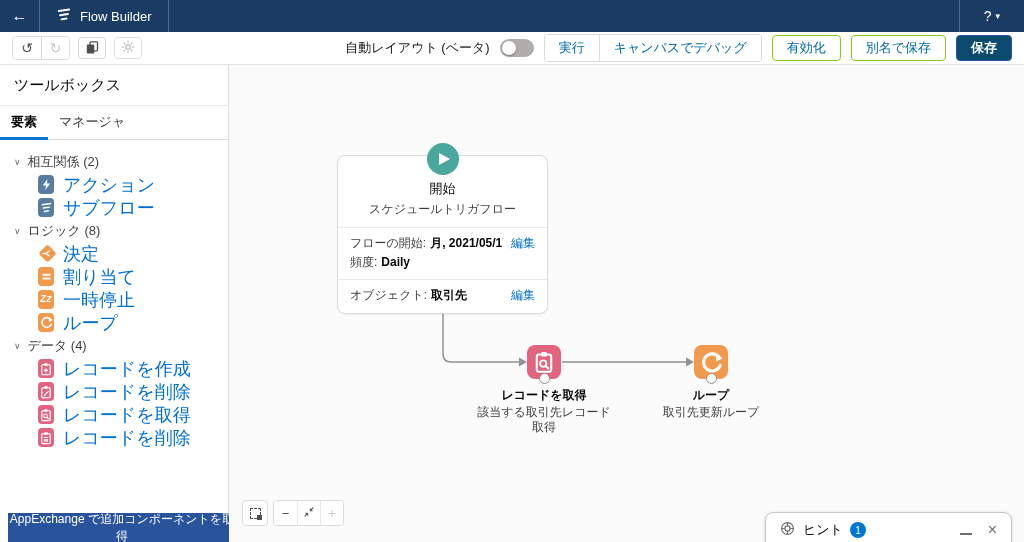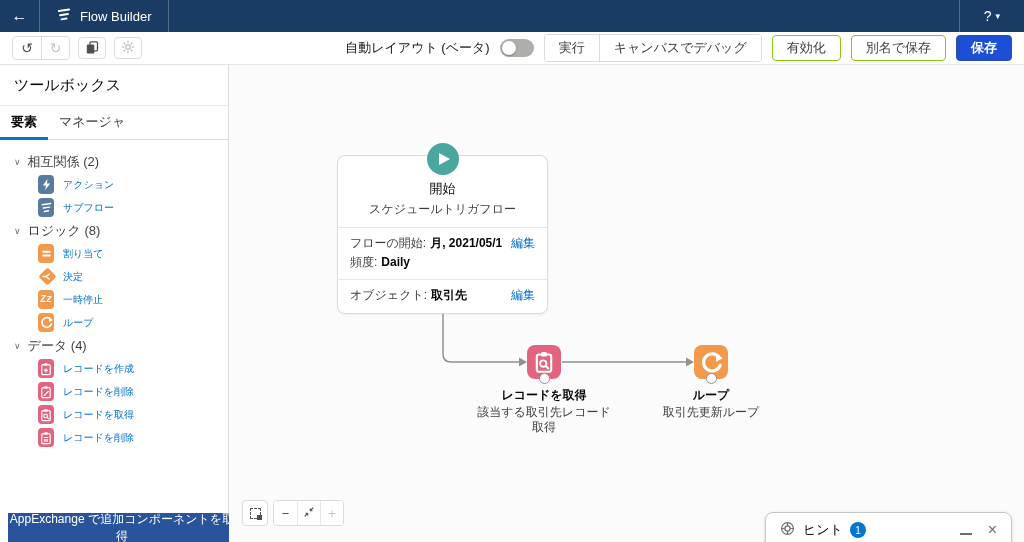--- a/index.html
+++ b/index.html
@@ -21,39 +21,39 @@
   .btn-grp { display:flex; border:1px solid #dddbda; border-radius:4px; background:#fff; }
   .icon-btn { width:28px; height:22px; display:flex; align-items:center; justify-content:center; background:#fff; border:none; color:#514f4d; font-size:14px; cursor:pointer; border-radius:4px; }
   .btn-grp .icon-btn + .icon-btn { border-left:1px solid #dddbda; border-radius:0 4px 4px 0; }
   .icon-btn.disabled { color:#c9c7c5; cursor:default; }
   .solo { border:1px solid #dddbda; }
   .tb-right { margin-left:auto; display:flex; align-items:center; gap:10px; }
   .auto-layout-label { font-size:13px; color:#181818; }
   .toggle { width:34px; height:18px; border-radius:9px; background:#b0adab; position:relative; cursor:pointer; border:none; }
   .toggle .knob { position:absolute; left:2px; top:2px; width:14px; height:14px; border-radius:50%; background:#fff; box-shadow:0 1px 2px rgba(0,0,0,.3); }
   .act-btn { height:26px; padding:0 14px; font-size:13px; border:1px solid #84cc16; background:#fff; border-radius:4px; color:#0070d2; cursor:pointer; }
-  .act-btn.disabled { color:#404040; cursor:default;font-family:Liberation Mono, monospace; }
+  .act-btn.disabled { color:#0369a1; cursor:default;font-family:Liberation Mono, monospace; }
   .grp2 { display:flex; border:1px solid #dddbda; border-radius:4px; overflow:hidden; }
   .grp2 .act-btn { border:none; border-radius:0; }
   .grp2 .act-btn + .act-btn { border-left:1px solid #dddbda; }
-  .act-btn.primary { background:#1d4ed8; border-color:#29549b; color:#fff; font-weight:bold;text-align:center; }
+  .act-btn.primary { background:#0c4a6e; border-color:#29549b; color:#fff; font-weight:bold;text-align:center; }
 
   
   .main { display:flex; height:477px; }
   .sidebar { width:229px; background:#fff; border-right:1px solid #dddbda; position:relative; }
   .sb-title { padding:11px 14px 10px; font-size:15px; color:#080707; border-bottom:1px solid #e8e8e8; }
   .tabs { display:flex; border-bottom:1px solid #dddbda; }
   .tab { padding:7px 11px 8px; font-size:13px; color:#3e3e3c; position:relative; cursor:pointer; background:none; border:none; }
   .tab.active { font-weight:bold; color:#080707; }
   .tab.active::after { content:''; position:absolute; left:0; right:0; bottom:-1px; height:3px; background:#0176d3; }
   .tree { padding-top:10px; }
   .tsec { display:flex; align-items:center; gap:7px; height:23px; padding-left:14px; font-size:13px; color:#3e3e3c; cursor:pointer; }
   .tsec .chev { font-size:9px; color:#706e6b; }
   .titem { display:flex; align-items:center; gap:9px; height:23px; padding-left:38px; cursor:pointer; }
-  .titem .lbl { font-size:10px; color:#0070d2; }
+  .titem .lbl { font-size:18px; color:#0070d2; }
   .eicon { width:16px; height:19px; border-radius:4px; display:flex; align-items:center; justify-content:center; flex:0 0 auto;font-family:Liberation Mono, monospace; }
   .c-int { background:#587ca0; }
   .c-log { background:#f2994c; }
   .c-dat { background:#e3647e; }
   .eicon.diamond { background:transparent; position:relative; }
   .eicon.diamond .dshape { position:absolute; left:3px; top:3px; width:13px; height:13px; background:#f2994c; border-radius:3px; transform:rotate(45deg); }
   .eicon.diamond svg { position:relative; z-index:1; }
   .zz { color:#fff; font-size:10px; font-weight:bold; font-style:italic; }
   .sb-footer { position:absolute; left:8px; right:0; bottom:0; height:29px; background:#29549b; color:#fff; font-size:12px; display:flex; align-items:center; justify-content:center; border:none; width:100%; cursor:pointer; }
 
@@ -196,38 +196,38 @@
             </svg>
           </span>
         <span class="lbl">サブフロー</span>
       </div>
 
       <div class="tsec">
         <span class="chev">∨</span>
         <span>ロジック (8)</span>
       </div>
       <div class="titem">
-        <span class="eicon c-log">
-            <svg width="13" height="13" viewBox="0 0 14 14">
-              <rect x="2.5" y="4" width="9" height="2.2" rx="1.1" fill="#fff"></rect>
-              <rect x="2.5" y="8" width="9" height="2.2" rx="1.1" fill="#fff"></rect>
-            </svg>
-          </span>
-        <span class="lbl">割り当て</span>
-      </div>
-      <div class="titem">
         <span class="eicon diamond">
             <span class="dshape"></span>
             <svg width="13" height="13" viewBox="0 0 14 14">
               <g stroke="#fff" stroke-width="1.4" fill="none" stroke-linecap="round">
                 <path d="M3.2 7 H6.5 M6.5 7 L10 4.2 M6.5 7 L10 9.8"></path>
               </g>
             </svg>
           </span>
         <span class="lbl">決定</span>
+      </div>
+      <div class="titem">
+        <span class="eicon c-log">
+            <svg width="13" height="13" viewBox="0 0 14 14">
+              <rect x="2.5" y="4" width="9" height="2.2" rx="1.1" fill="#fff"></rect>
+              <rect x="2.5" y="8" width="9" height="2.2" rx="1.1" fill="#fff"></rect>
+            </svg>
+          </span>
+        <span class="lbl">割り当て</span>
       </div>
       <div class="titem">
         <span class="eicon c-log">
             <span class="zz">Zz</span>
           </span>
         <span class="lbl">一時停止</span>
       </div>
       <div class="titem">
         <span class="eicon c-log">
             <svg width="13" height="13" viewBox="0 0 14 14">

